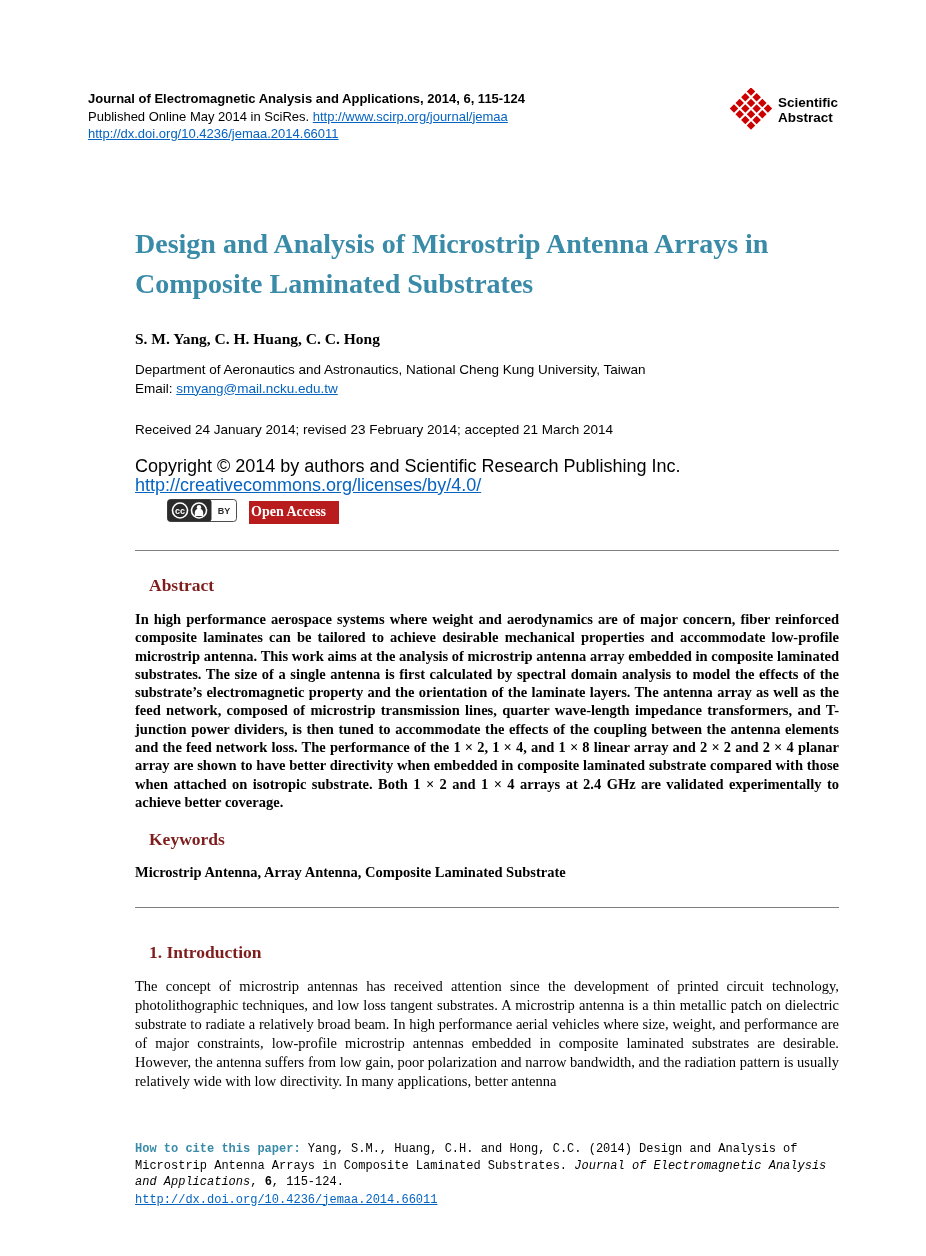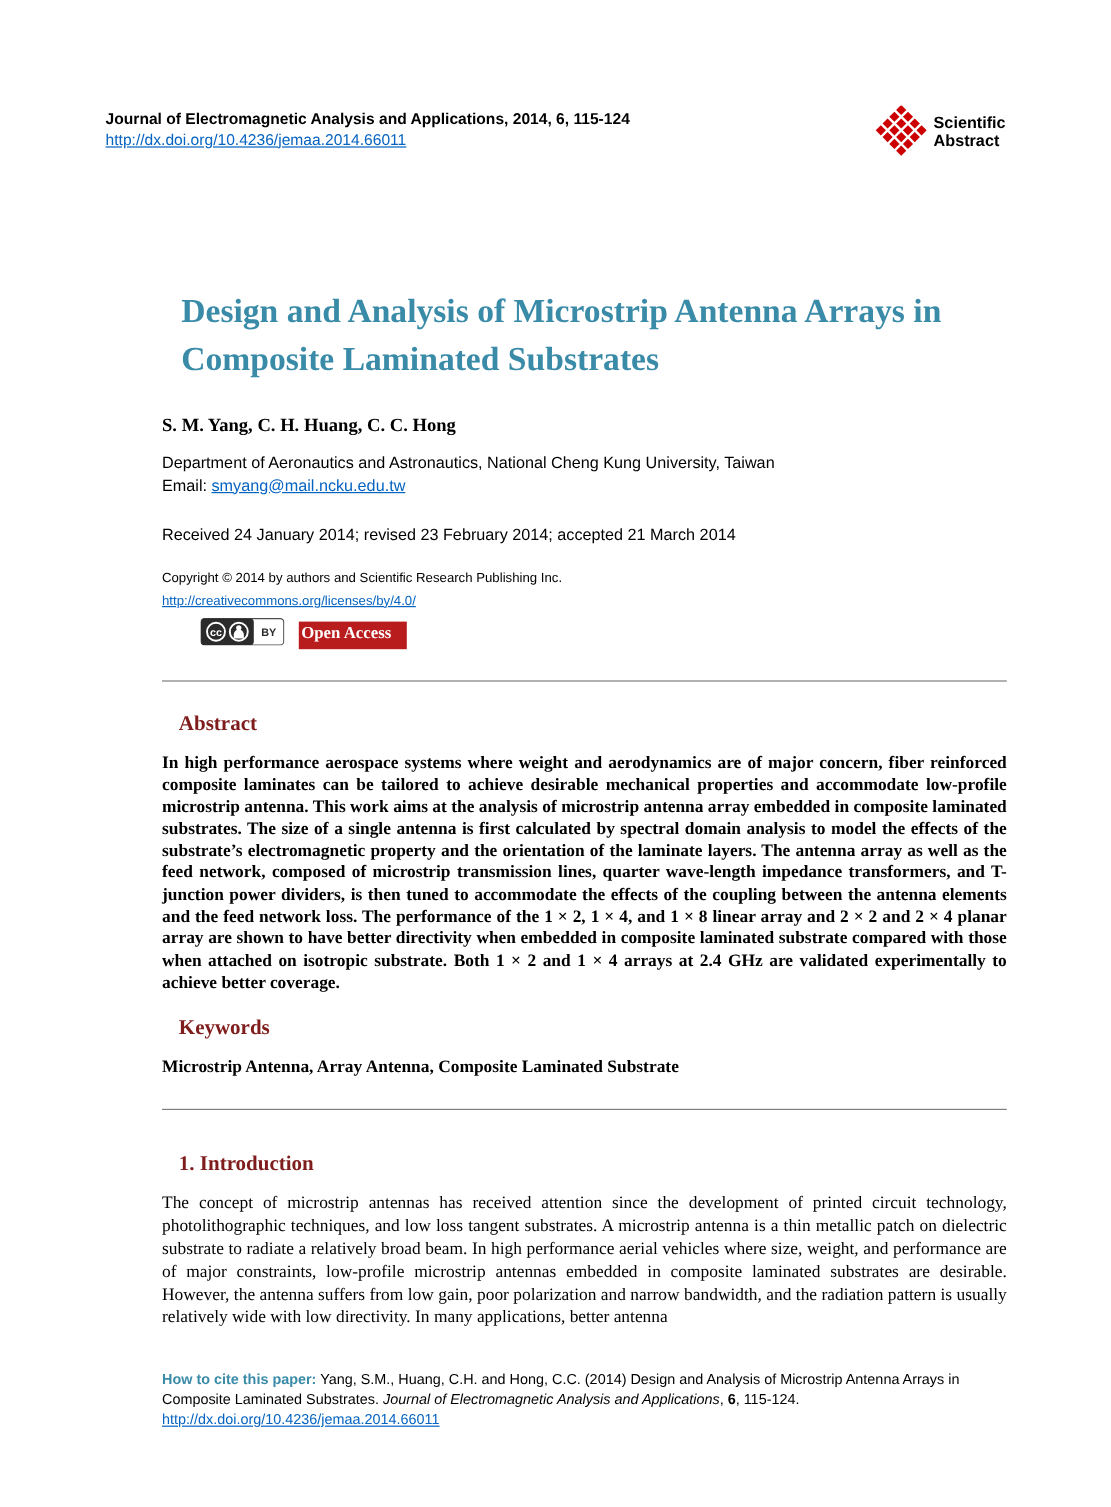--- a/index.html
+++ b/index.html
@@ -46,32 +46,32 @@
     top: 224px;
     left: 135px;
     width: 704px;
   }
   .title {
     font-family: "Liberation Serif", serif;
     font-size: 28px;
     font-weight: bold;
     color: #3A8BA8;
     line-height: 40px;
-    margin: 16px;
+    margin: 0;
   }
   .authors {
     margin-top: 26px;
     font-family: "Liberation Serif", serif;
     font-weight: bold;
     font-size: 15.5px;
   }
   .affiliation { margin-top: 13px; font-size: 13.5px; line-height: 18.5px; }
   .email-line { font-size: 13.5px; line-height: 18.5px; }
   .dates { margin-top: 24px; font-size: 13.5px; }
-  .copyright { margin-top: 20px; font-size: 11px; line-height: 18.5px; }
+  .copyright { margin-top: 20px; font-size: 18px; line-height: 18.5px; }
 
   .badges {
     margin-top: 5px;
     display: flex;
     gap: 12px;
     align-items: center;
   }
   .cc-badge { display: inline-block; cursor: pointer; padding-left: 32px; }
   .open-access {
     background: #b91c1c;
@@ -124,33 +124,35 @@
   }
 
   
   .footer {
     position: absolute;
     top: 1141px;
     left: 135px;
     width: 704px;
     font-size: 12px;
     line-height: 16.5px;
+    font-family: Liberation Mono, monospace;
   }
   .cite-label { color: #3A8BA8; font-weight: bold; }
   .cite-journal { font-style: italic; }
   .cite-volume { font-weight: bold; }
   .footer-doi { margin-top: 1px; }
 </style>
 </head>
 <body>
 
 <div class="page">
 
   <div class="header-meta">
     <div class="journal-line">Journal of Electromagnetic Analysis and Applications, 2014, 6, 115-124</div>
+    <div><span>Published Online May 2014 in SciRes. </span><a class="link" href="#">http://www.scirp.org/journal/jemaa</a></div>
     <div><a class="link" href="#">http://dx.doi.org/10.4236/jemaa.2014.66011</a></div>
   </div>
 
   <div class="logo">
     <svg width="44" height="44" viewBox="0 0 44 44">
       <g transform="rotate(45 22 22)" fill="#CC0000">
         <rect x="6" y="6" width="6" height="6"></rect>
           <rect x="14" y="6" width="6" height="6"></rect>
           <rect x="22" y="6" width="6" height="6"></rect>
           <rect x="30" y="6" width="6" height="6"></rect>

